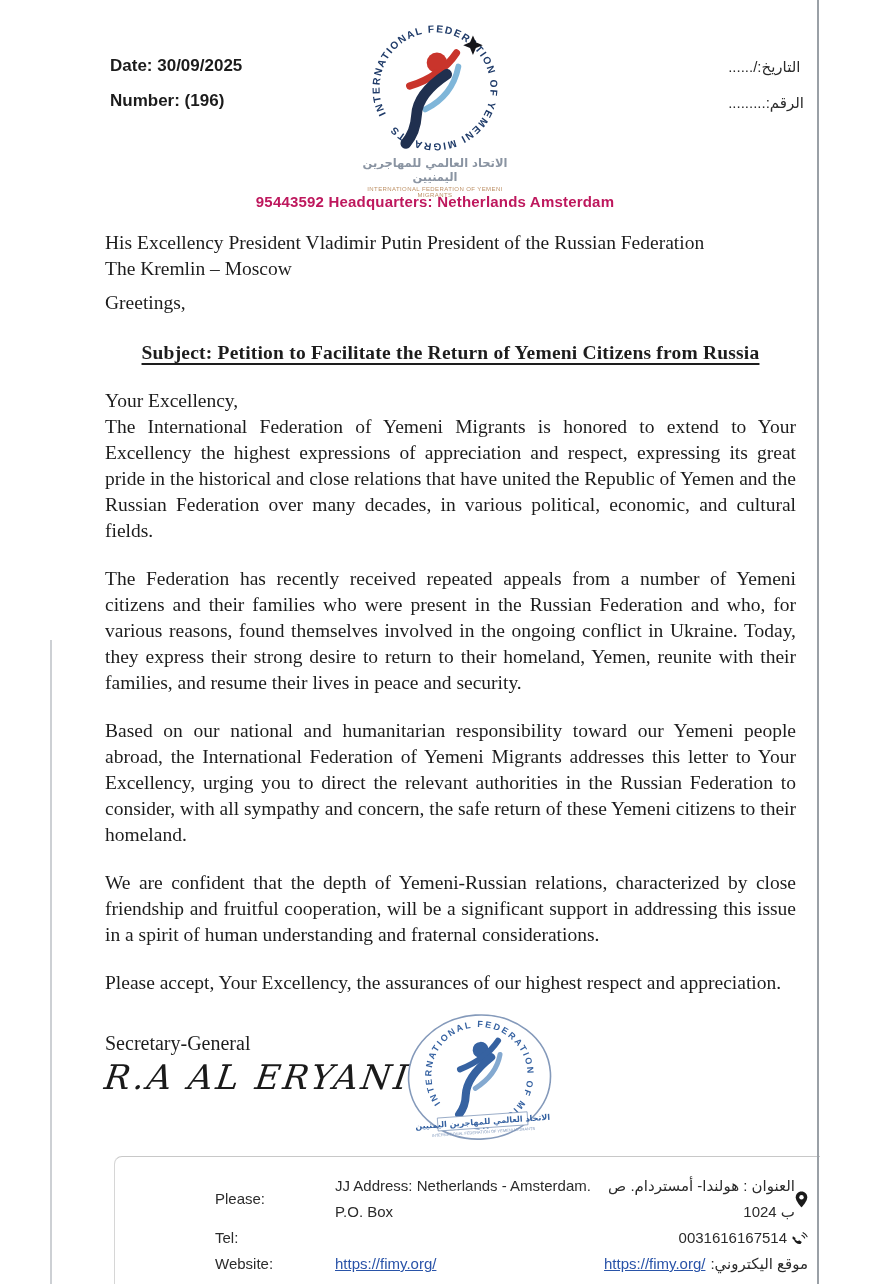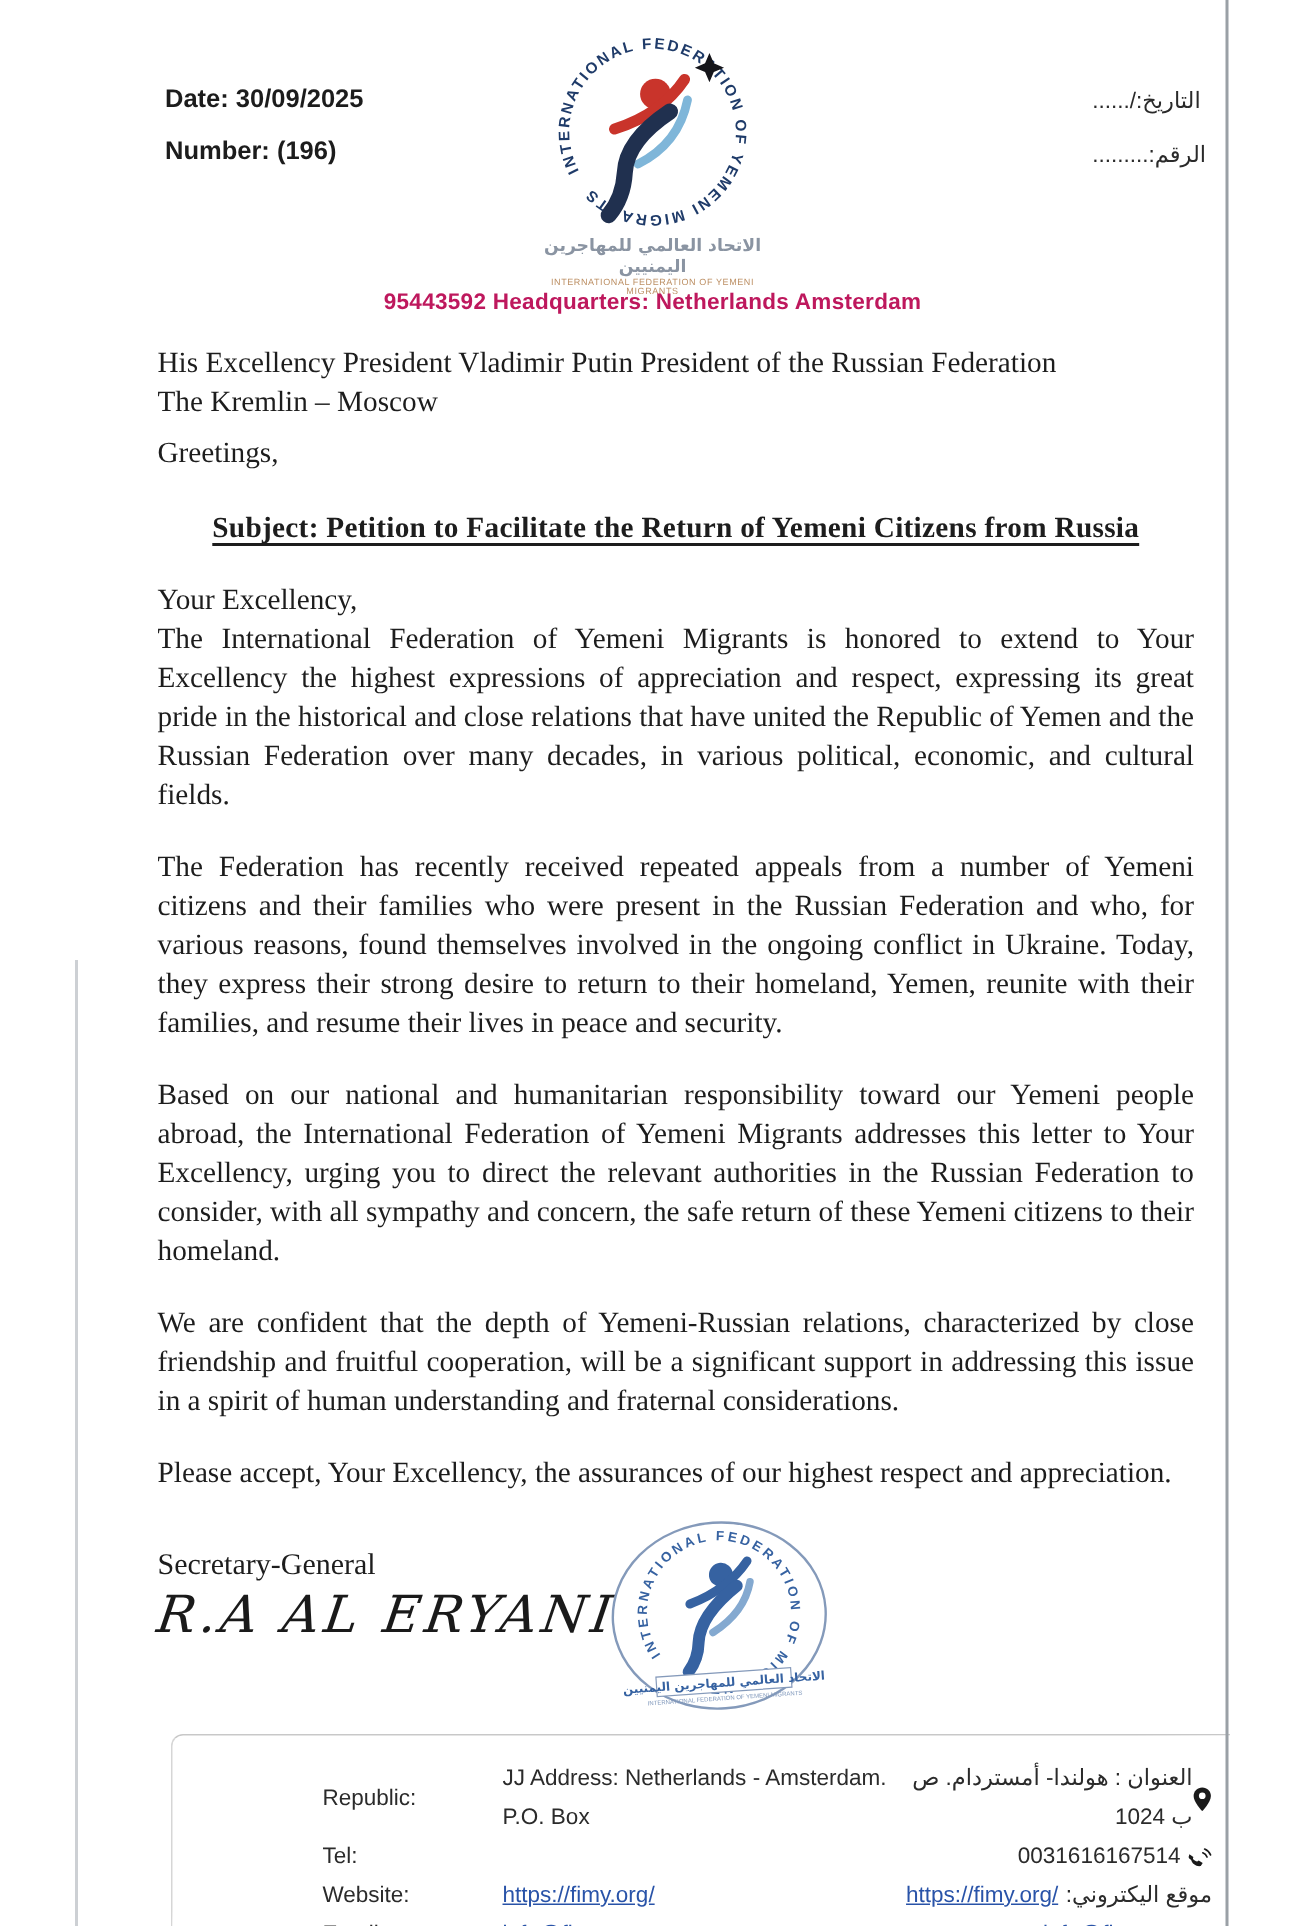--- a/index.html
+++ b/index.html
@@ -143,21 +143,21 @@
           <rect x="30" y="103" width="90" height="13" fill="#ffffff" stroke="#8096b8" stroke-width="0.8"></rect>
           <text x="75" y="112.5" text-anchor="middle" font-size="8" fill="#2e5c9e" font-family="DejaVu Sans, sans-serif" font-weight="bold">الاتحاد العالمي للمهاجرين اليمنيين</text>
           <text x="75" y="121.5" text-anchor="middle" font-size="4" fill="#7a93b8" font-family="Liberation Sans, sans-serif">INTERNATIONAL FEDERATION OF YEMENI MIGRANTS</text>
         </svg>
       </div>
     </div>
   </div>
 
   <div class="footer">
     <div class="f-row">
-      <span class="f-label">Republic:</span>
+      <span class="f-label">Please:</span>
       <span dir="ltr">JJ Address: Netherlands - Amsterdam. P.O. Box</span>
         <span dir="rtl">العنوان : هولندا- أمستردام. ص ب 1024</span>
       <span class="f-right">
         <svg class="icn" width="13" height="17" viewBox="0 0 14 18">
             <path d="M7,0.5 C3.4,0.5 0.8,3.2 0.8,6.6 c0,4.6 6.2,10.9 6.2,10.9 s6.2,-6.3 6.2,-10.9 C13.2,3.2 10.6,0.5 7,0.5 Z" fill="#1a1a1a"></path>
             <circle cx="7" cy="6.5" r="2.4" fill="#ffffff"></circle>
           </svg>
       </span>
     </div>
     <div class="f-row">

